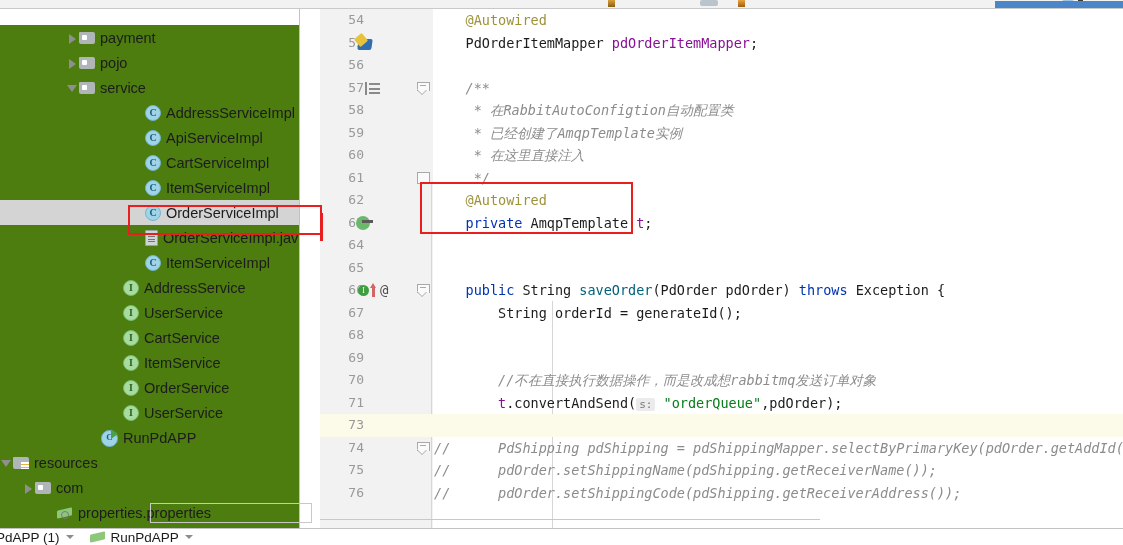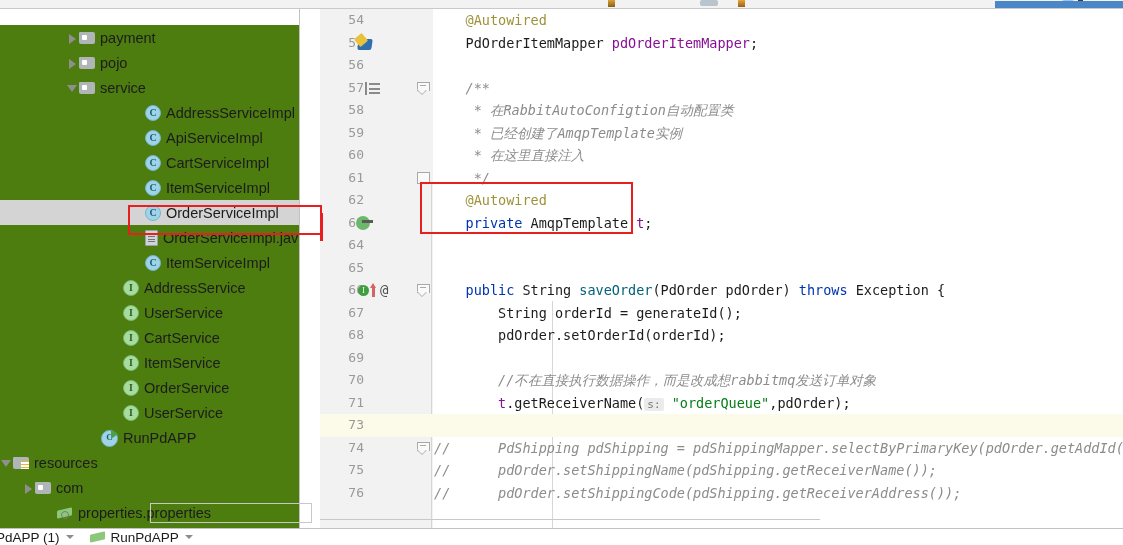--- a/index.html
+++ b/index.html
@@ -461,24 +461,24 @@
         <div class="cline"><span class="lnum">58</span><span class="ctext" style="left:153.7px"><span class="t-com">* 在RabbitAutoConfigtion自动配置类</span></span></div>
         <div class="cline"><span class="lnum">59</span><span class="ctext" style="left:153.7px"><span class="t-com">* 已经创建了AmqpTemplate实例</span></span></div>
         <div class="cline"><span class="lnum">60</span><span class="ctext" style="left:153.7px"><span class="t-com">* 在这里直接注入</span></span></div>
         <div class="cline"><span class="lnum">61</span><span class="gut-ico g-fold sq" style="left:97px;top:5px"></span><span class="ctext" style="left:153.7px"><span class="t-com">*/</span></span></div>
         <div class="cline"><span class="lnum">62</span><span class="ctext" style="left:145.5px"><span class="t-ann">@Autowired</span></span></div>
         <div class="cline"><span class="lnum">63</span><span class="gut-ico g-arrowbean" style="left:36px;top:4px"></span><span class="ctext" style="left:145.5px"><span class="t-kw">private </span><span class="t-type">AmqpTemplate </span><span class="t-field">t</span><span class="t-plain">;</span></span></div>
         <div class="cline"><span class="lnum">64</span><span class="ctext" style="left:113.0px"></span></div>
         <div class="cline"><span class="lnum">65</span><span class="ctext" style="left:113.0px"></span></div>
         <div class="cline"><span class="lnum">66</span><span class="gut-ico g-impl" style="left:38px;top:6px">I</span><span class="gut-ico g-uparrow" style="left:50px;top:4px"></span><span class="gut-ico g-at" style="left:60px;top:0px">@</span><span class="gut-ico g-fold" style="left:97px;top:5px"><span class="g-fold-dash"></span></span><span class="ctext" style="left:145.5px"><span class="t-kw">public </span><span class="t-type">String </span><span class="t-meth">saveOrder</span><span class="t-plain">(PdOrder pdOrder) </span><span class="t-kw">throws </span><span class="t-plain">Exception {</span></span></div>
         <div class="cline"><span class="lnum">67</span><span class="ctext" style="left:178.0px"><span class="t-plain">String orderId = generateId();</span></span></div>
-        <div class="cline"><span class="lnum">68</span><span class="ctext" style="left:178.0px"><span class="t-plain">pdOrder.setOrderId(orderId);</span></span></div>
+        <div class="cline"><span class="lnum">68</span></div>
         <div class="cline"><span class="lnum">69</span><span class="ctext" style="left:113.0px"></span></div>
         <div class="cline"><span class="lnum">70</span><span class="ctext" style="left:178.0px"><span class="t-com">//不在直接执行数据操作，而是改成想rabbitmq发送订单对象</span></span></div>
-        <div class="cline"><span class="lnum">71</span><span class="ctext" style="left:178.0px"><span class="t-field">t</span><span class="t-plain">.getReceiverName(</span><span class="hintbadge">s:</span> <span class="t-str">"orderQueue"</span><span class="t-plain">,pdOrder);</span></span></div>
+        <div class="cline"><span class="lnum">71</span><span class="ctext" style="left:178.0px"><span class="t-field">t</span><span class="t-plain">.convertAndSend(</span><span class="hintbadge">s:</span> <span class="t-str">"orderQueue"</span><span class="t-plain">,pdOrder);</span></span></div>
         <div class="cline hl"><span class="lnum">73</span><span class="ctext" style="left:113.0px"></span></div>
         <div class="cline"><span class="lnum">74</span><span class="gut-ico g-fold" style="left:97px;top:5px"><span class="g-fold-dash"></span></span><span class="ctext t-cmt-slash" style="left:114px">//</span><span class="ctext" style="left:178.0px"><span class="t-com">PdShipping pdShipping = pdShippingMapper.selectByPrimaryKey(pdOrder.getAddId());</span></span></div>
         <div class="cline"><span class="lnum">75</span><span class="ctext t-cmt-slash" style="left:114px">//</span><span class="ctext" style="left:178.0px"><span class="t-com">pdOrder.setShippingName(pdShipping.getReceiverName());</span></span></div>
         <div class="cline"><span class="lnum">76</span><span class="ctext t-cmt-slash" style="left:114px">//</span><span class="ctext" style="left:178.0px"><span class="t-com">pdOrder.setShippingCode(pdShipping.getReceiverAddress());</span></span></div>
       </div>
   </div>
   <div class="editor-bottom-line"></div>
 
   <div class="hl-box" id="hl-tree"></div>
   <div class="hl-box" id="hl-code"></div>

